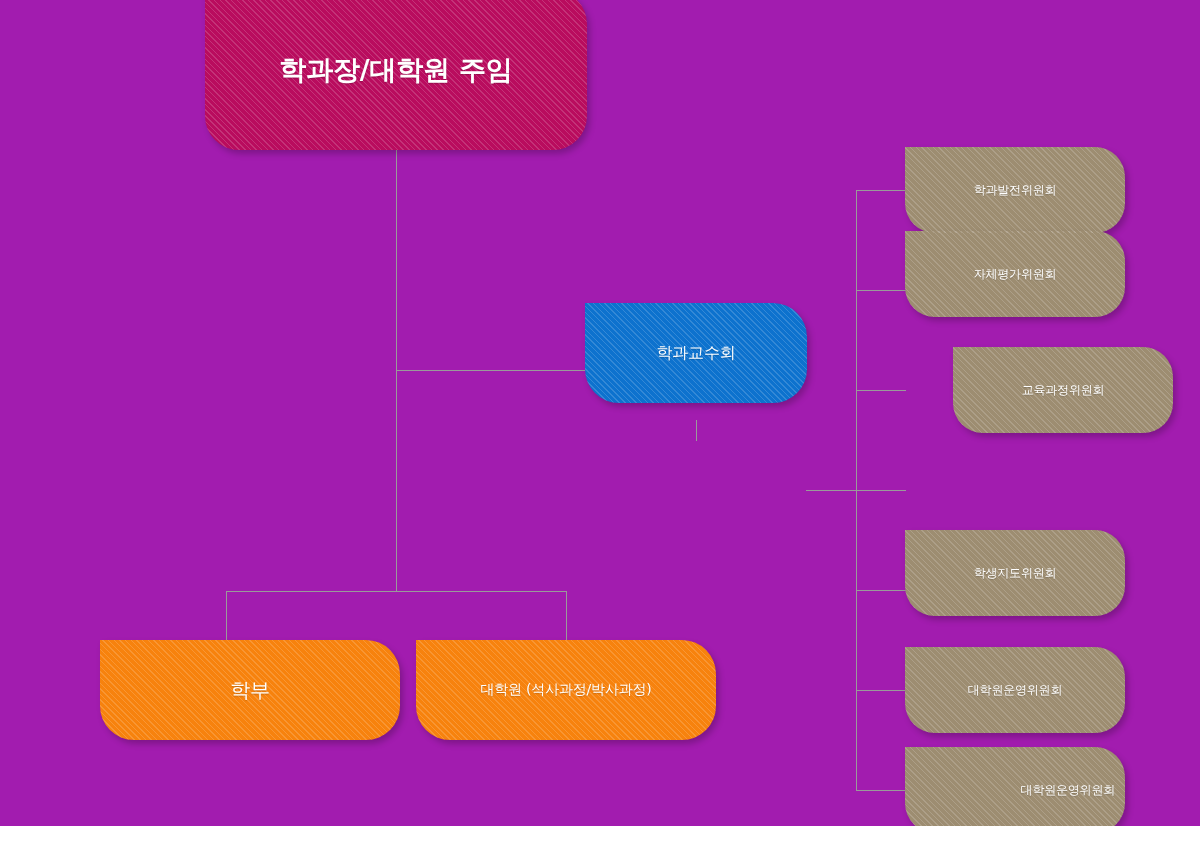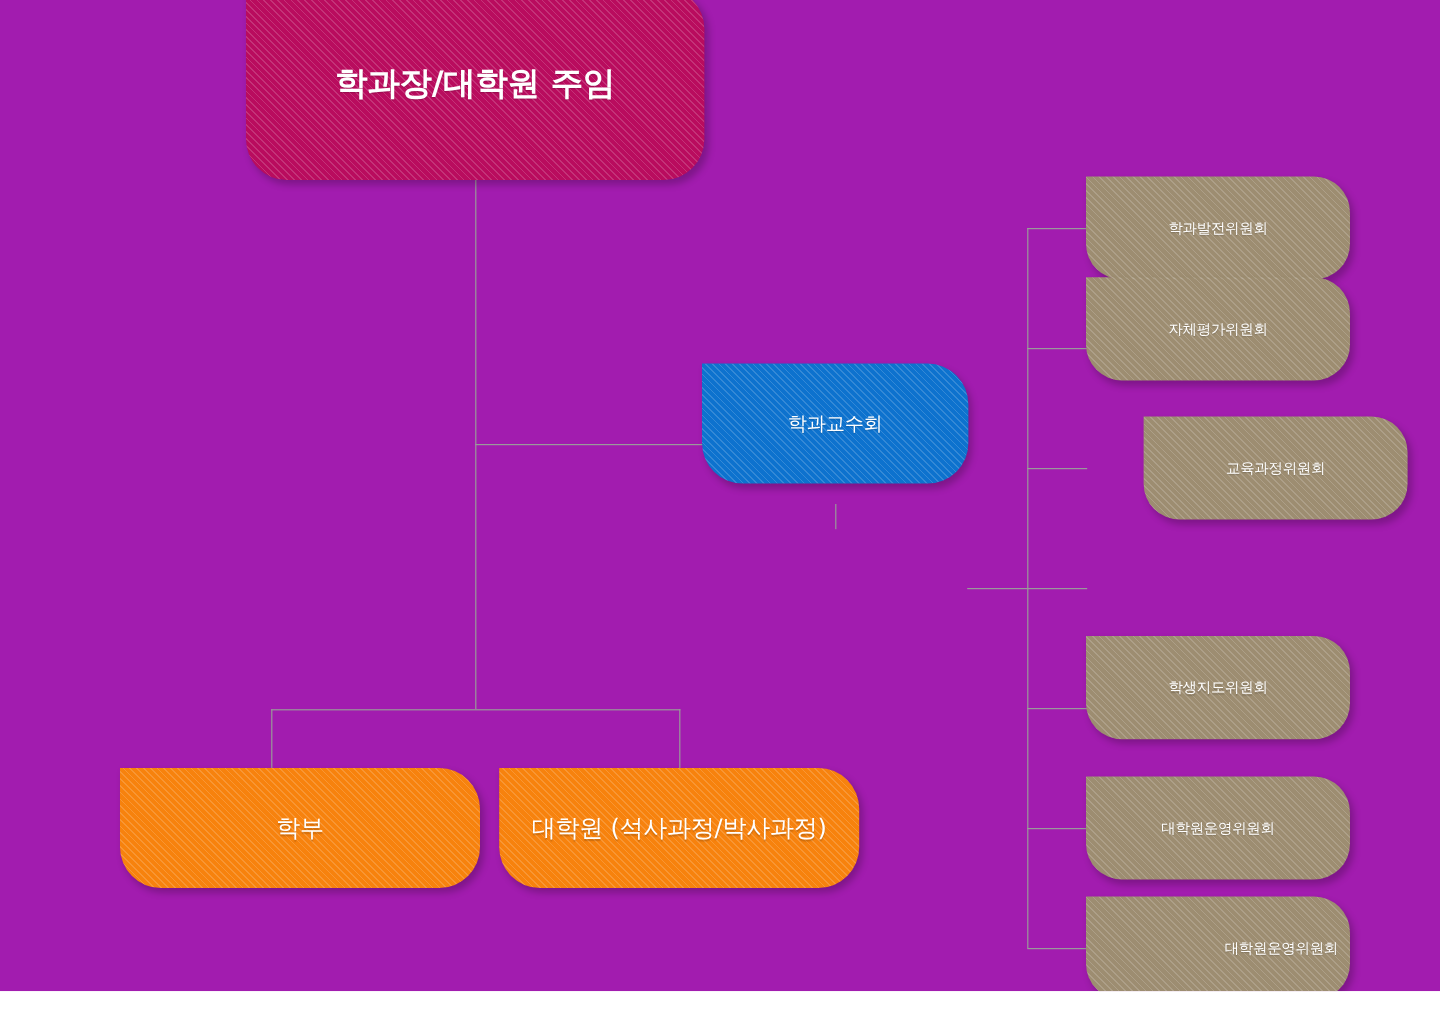--- a/index.html
+++ b/index.html
@@ -81,21 +81,21 @@
   
   .node.root {
     left: 205px; top: -10px; width: 382px; height: 160px;
     border-radius: 0 34px 34px 34px;
     font-size: 27px; font-weight: bold;
   }
   .node.n-faculty   { left: 585px; top: 303px; width: 222px; height: 100px; font-size: 16px; }
   .node.n-committee { left: 585px; top: 440px; width: 222px; height: 100px; font-size: 16px; }
 
   .node.n-under  { left: 76px;  top: 640px; width: 300px; height: 100px; font-size: 20px; margin-left: 24px; }
-  .node.n-grad   { left: 416px; top: 640px; width: 300px; height: 100px; font-size: 20px; }
+  .node.n-grad   { left: 416px; top: 640px; width: 300px; height: 100px; font-size: 14px; }
 
   .node.taupe {
     left: 905px; width: 220px; height: 86px;
     font-size: 12px;
     border-radius: 0 30px 30px 30px;
   }
   .node.c0 { top: 147px; }
   .node.c1 { top: 231px; }
   .node.c2 { top: 347px; margin-left: 48px; }
   .node.c3 { top: 447px; }

